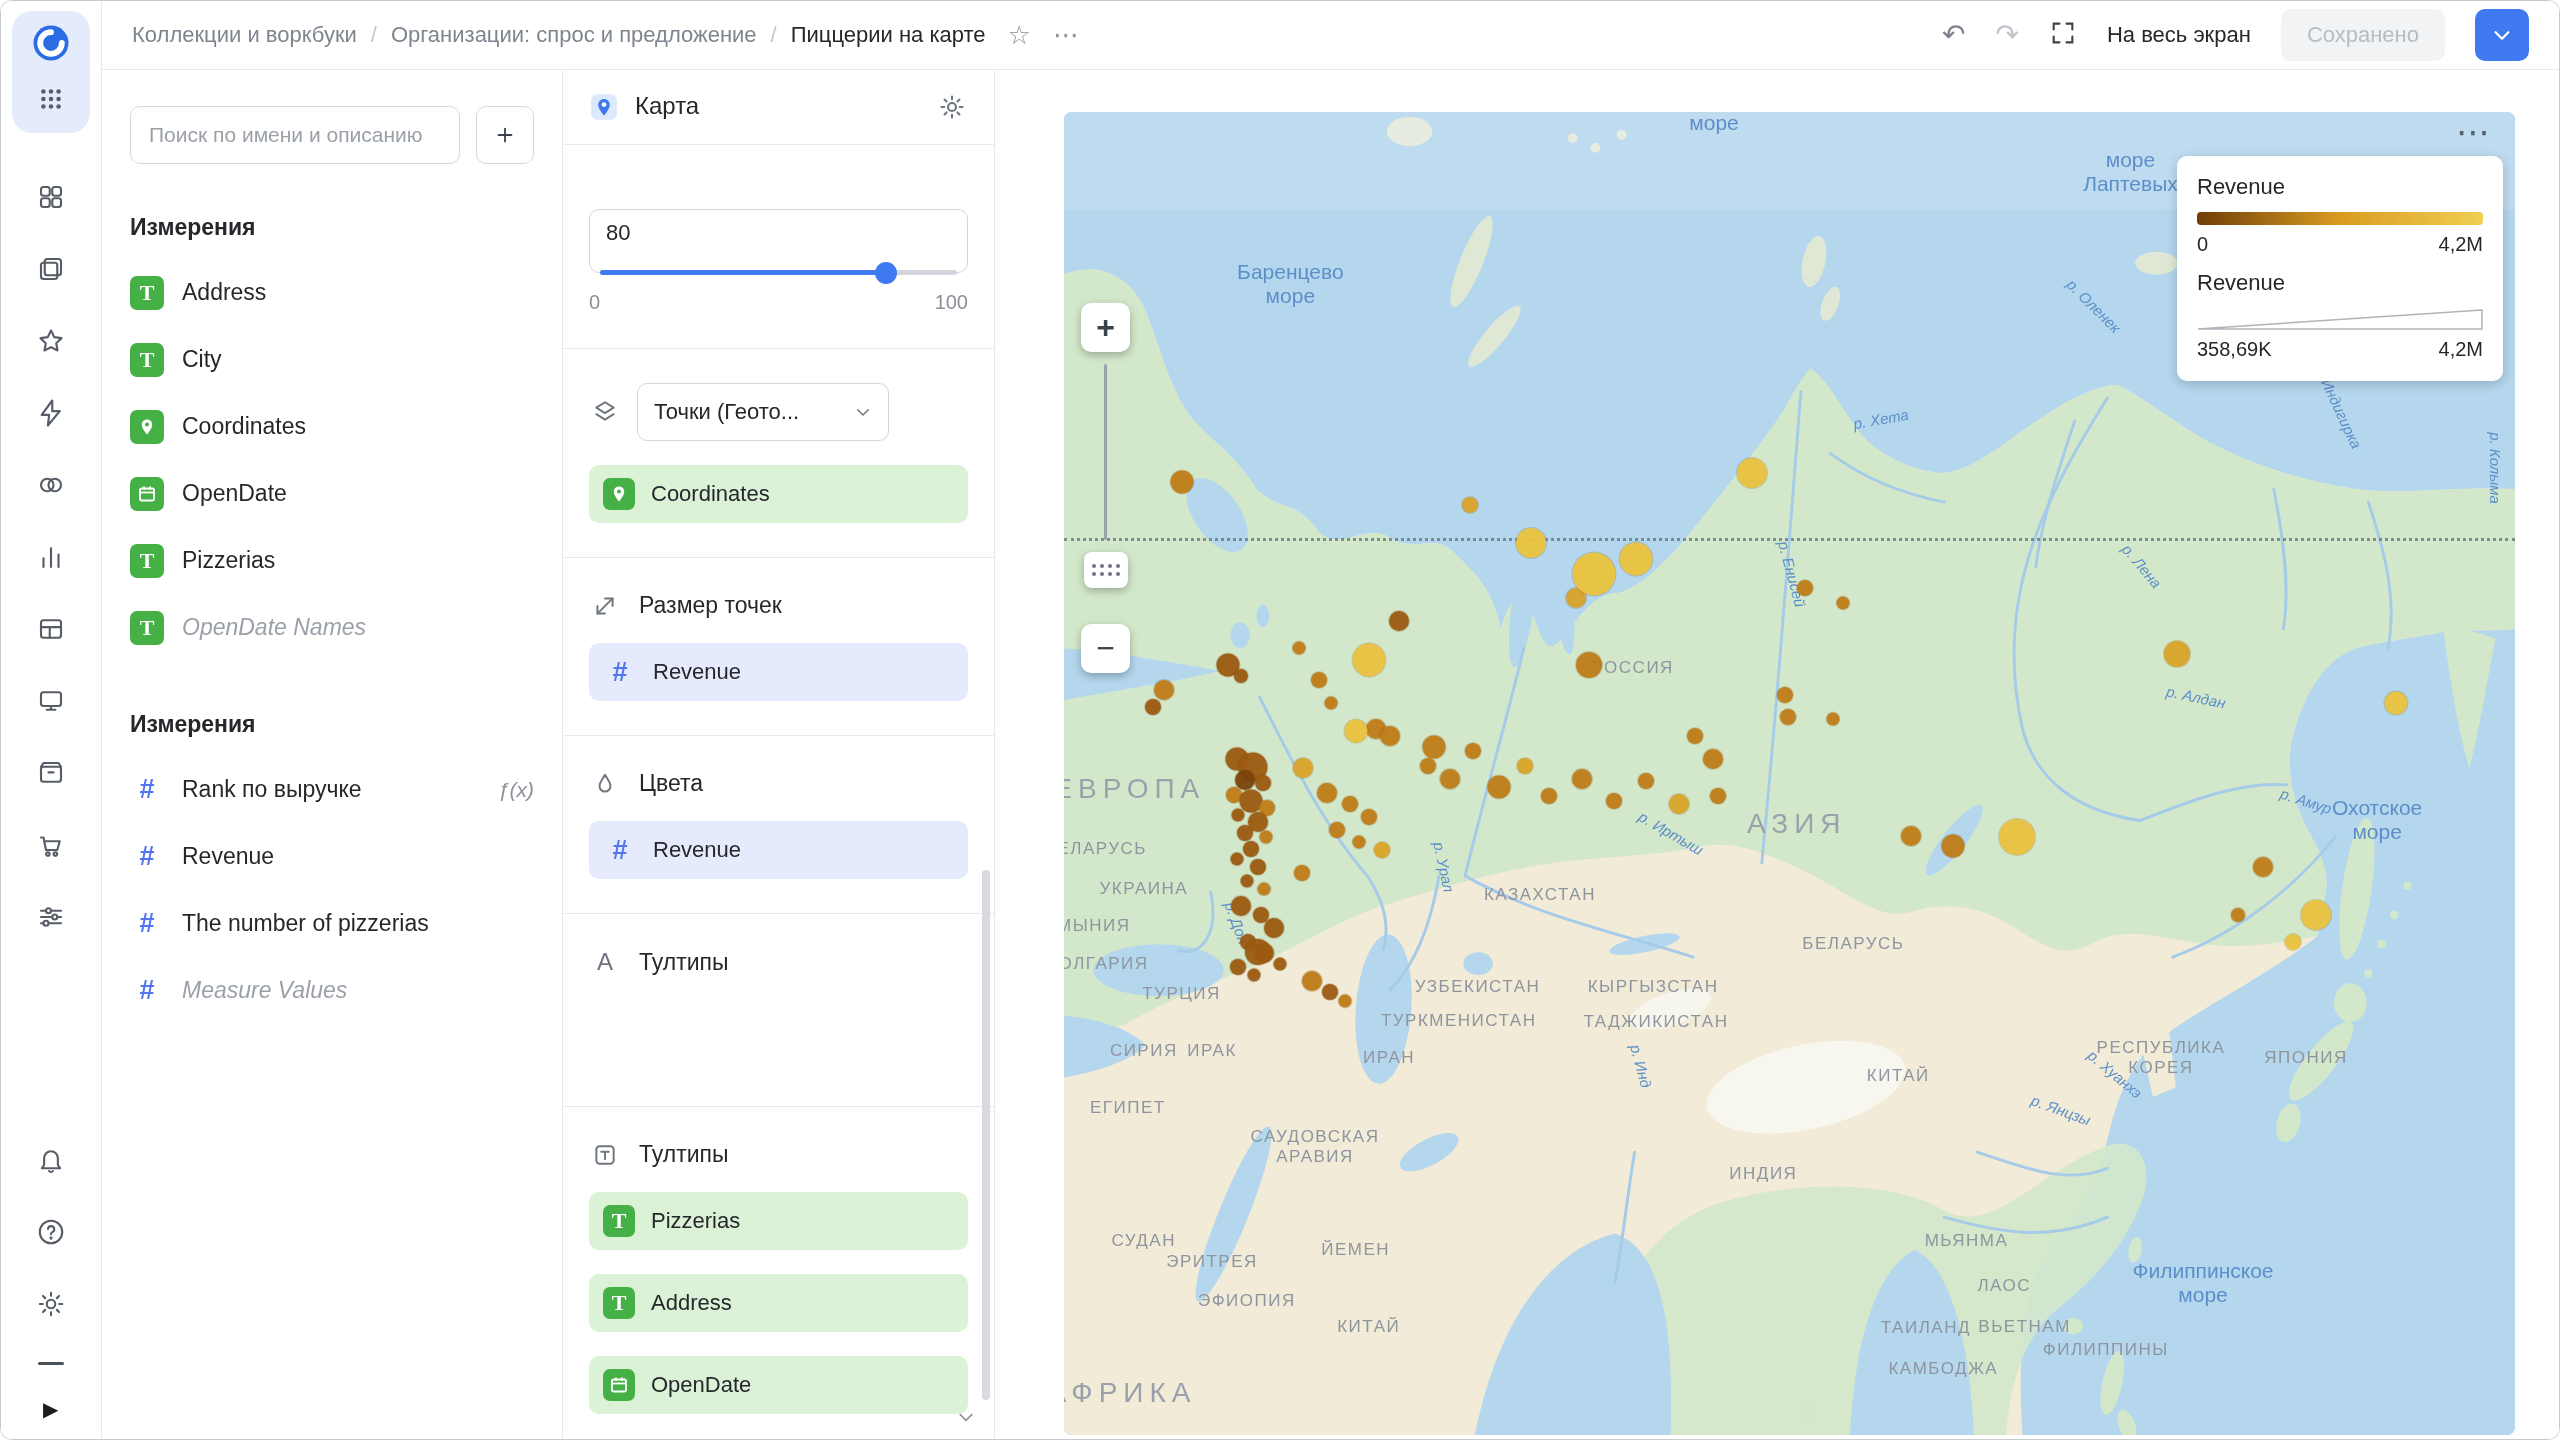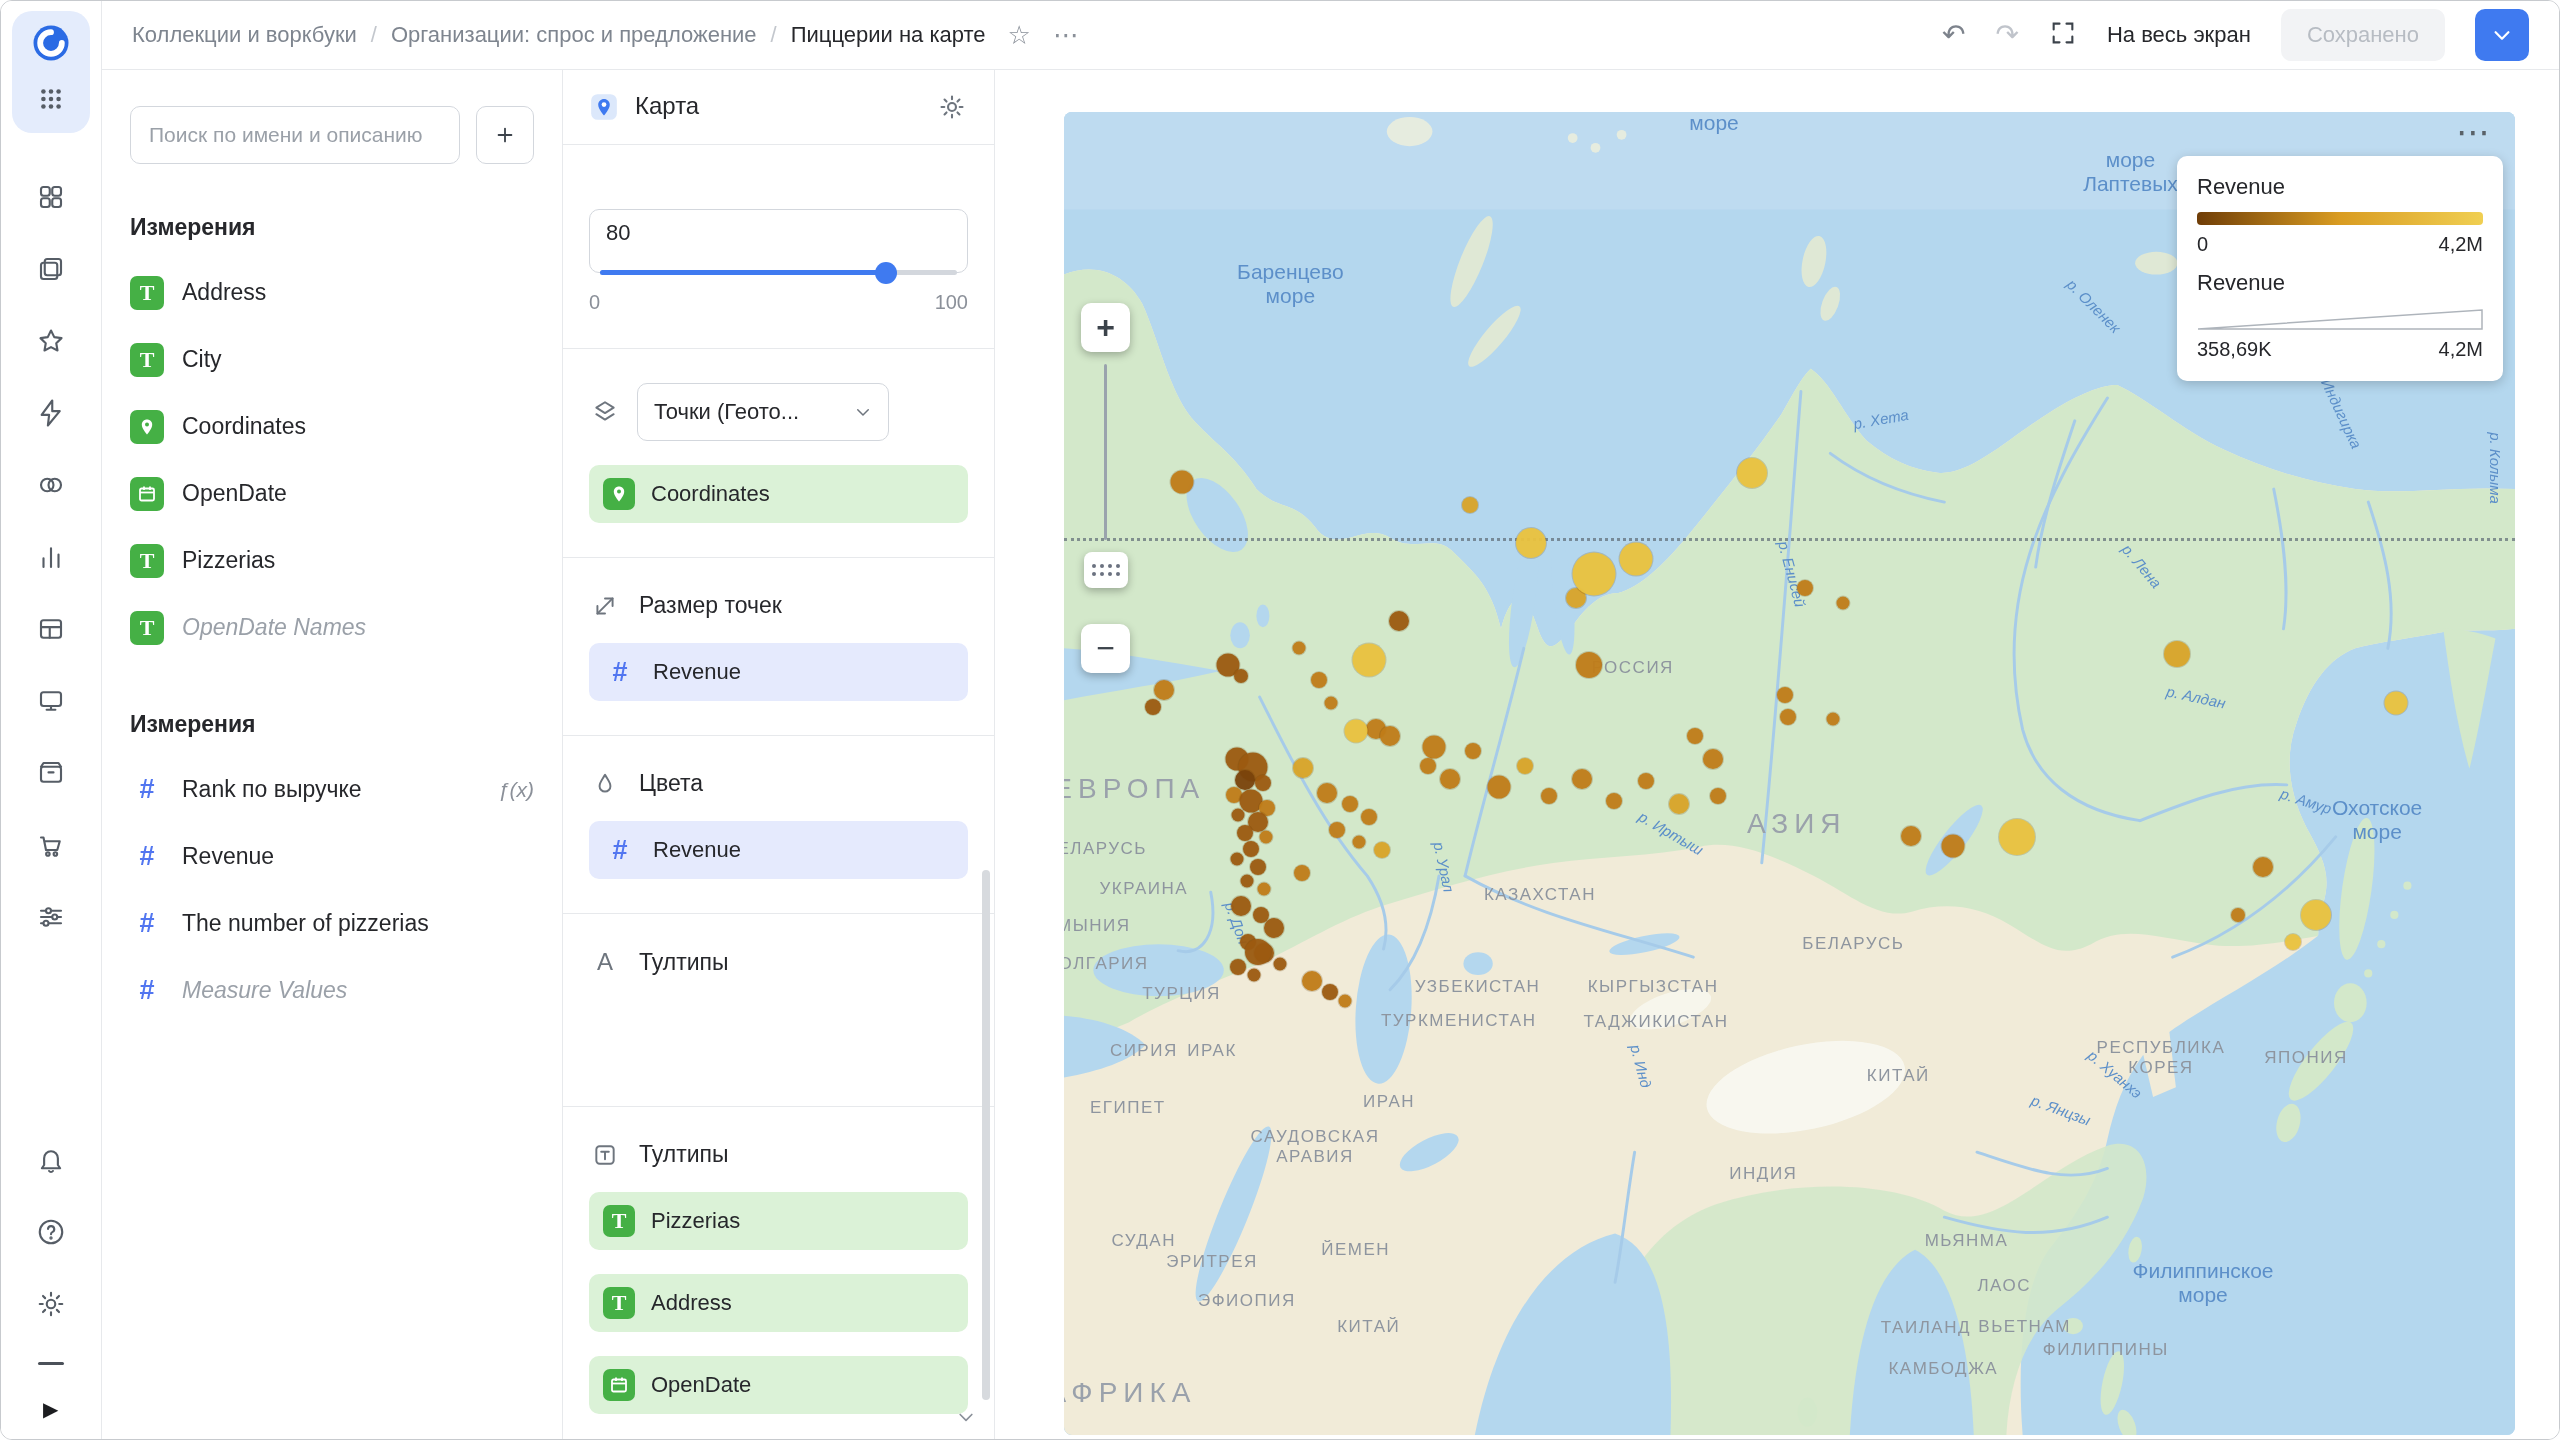--- a/index.html
+++ b/index.html
@@ -575,21 +575,21 @@
           <div class="map-label continent" style="left: 50.5%; top: 53.8%;">АЗИЯ</div>
           <div class="map-label continent" style="left: 4%; top: 96.8%;">АФРИКА</div>
           <div class="map-label country" style="left: 39.2%; top: 42%;">РОССИЯ</div>
           <div class="map-label country" style="left: 5.5%; top: 58.7%;">УКРАИНА</div>
           <div class="map-label country" style="left: 2.2%; top: 55.7%;">БЕЛАРУСЬ</div>
           <div class="map-label country" style="left: 1.2%; top: 61.5%;">РУМЫНИЯ</div>
           <div class="map-label country" style="left: 2.3%; top: 64.4%;">БОЛГАРИЯ</div>
           <div class="map-label country" style="left: 8.1%; top: 66.7%;">ТУРЦИЯ</div>
           <div class="map-label country" style="left: 5.5%; top: 71%;">СИРИЯ</div>
           <div class="map-label country" style="left: 10.2%; top: 71%;">ИРАК</div>
-          <div class="map-label country" style="left: 22.4%; top: 71.5%; margin-top: 44px;">ИРАН</div>
+          <div class="map-label country" style="left: 22.4%; top: 71.5%;">ИРАН</div>
           <div class="map-label country" style="left: 4.4%; top: 75.3%;">ЕГИПЕТ</div>
           <div class="map-label country" style="left: 17.3%; top: 78.2%;">САУДОВСКАЯ
 АРАВИЯ</div>
           <div class="map-label country" style="left: 5.5%; top: 85.3%;">СУДАН</div>
           <div class="map-label country" style="left: 10.2%; top: 86.9%;">ЭРИТРЕЯ</div>
           <div class="map-label country" style="left: 20.1%; top: 86%;">ЙЕМЕН</div>
           <div class="map-label country" style="left: 12.6%; top: 89.9%;">ЭФИОПИЯ</div>
           <div class="map-label country" style="left: 21%; top: 91.8%;">КИТАЙ</div>
           <div class="map-label country" style="left: 32.8%; top: 59.2%;">КАЗАХСТАН</div>
           <div class="map-label country" style="left: 28.5%; top: 66.1%;">УЗБЕКИСТАН</div>

